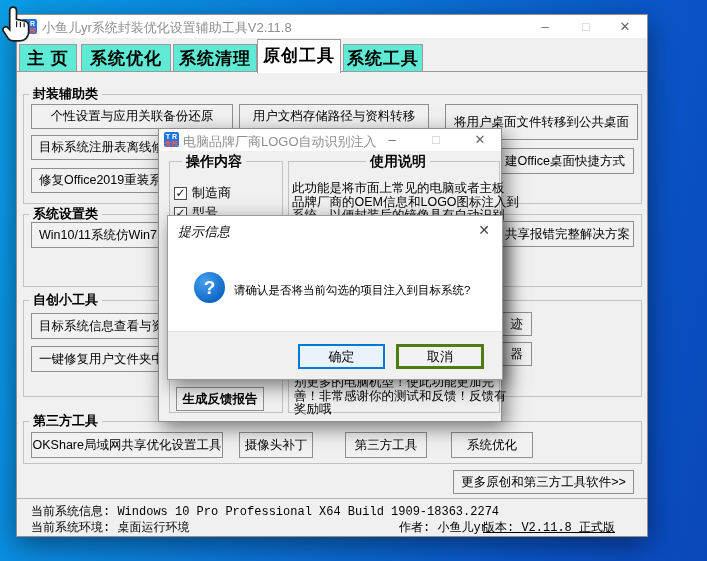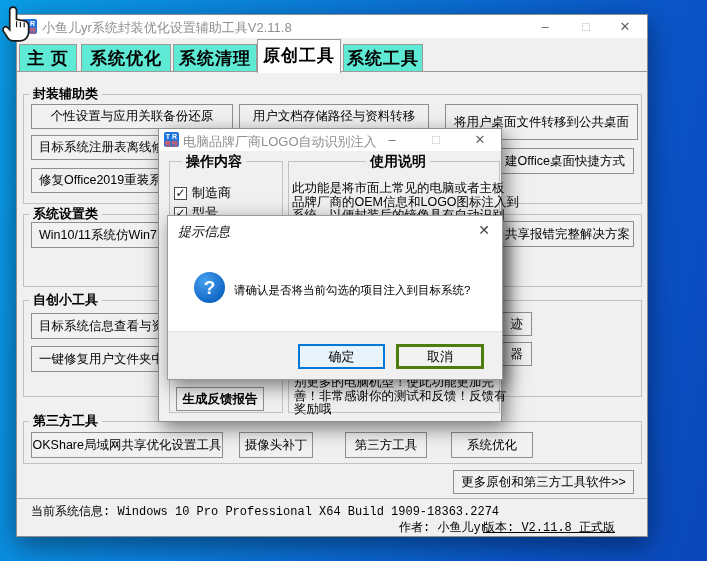--- a/index.html
+++ b/index.html
@@ -97,20 +97,21 @@
   <div class="gb-label" style="left:12px;top:399px;">第三方工具</div>
   <div class="btn" style="left:14px;top:417px;width:192px;height:26px;">OKShare局域网共享优化设置工具</div>
   <div class="btn" style="left:222px;top:417px;width:74px;height:26px;">摄像头补丁</div>
   <div class="btn" style="left:328px;top:417px;width:82px;height:26px;">第三方工具</div>
   <div class="btn" style="left:434px;top:417px;width:82px;height:26px;">系统优化</div>
 
   <div class="btn" style="left:436px;top:455px;width:181px;height:24px;">更多原创和第三方工具软件&gt;&gt;</div>
 
   <div class="sep" style="left:0px;top:483px;width:630px;"></div>
   <div class="statusline" style="left:14px;top:488px;">当前系统信息: Windows 10 Pro Professional X64 Build 1909-18363.2274</div>
+  <div class="statusline" style="left:14px;top:504px;">当前系统环境: 桌面运行环境</div>
   <div class="statusline" style="left:382px;top:504px;">作者: 小鱼儿yr</div>
   <div class="statusline" style="left:466px;top:504px;text-decoration:underline;">版本: V2.11.8 正式版</div>
 </div>
 
 <div class="win" style="left:158px;top:128px;width:344px;height:294px;box-shadow:4px 6px 18px rgba(0,0,0,.5);z-index:10;">
   <div class="titlebar" style="height:22px;">
     <span class="app-icon" style="left:5px;top:3px;">
       <i>T R</i>
         <i><b>鱼技</b></i>
     </span>

